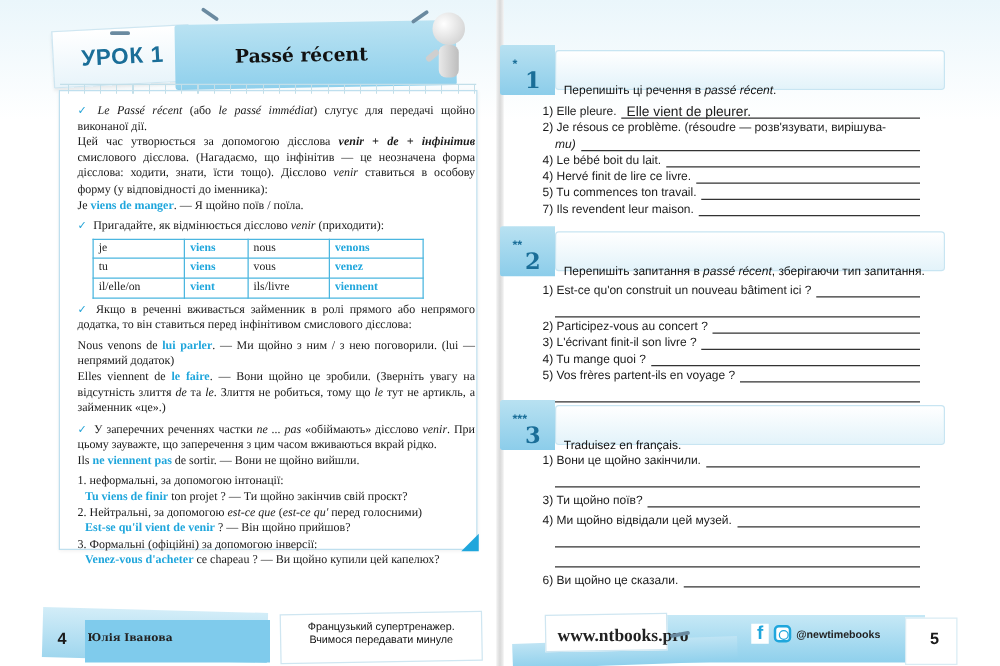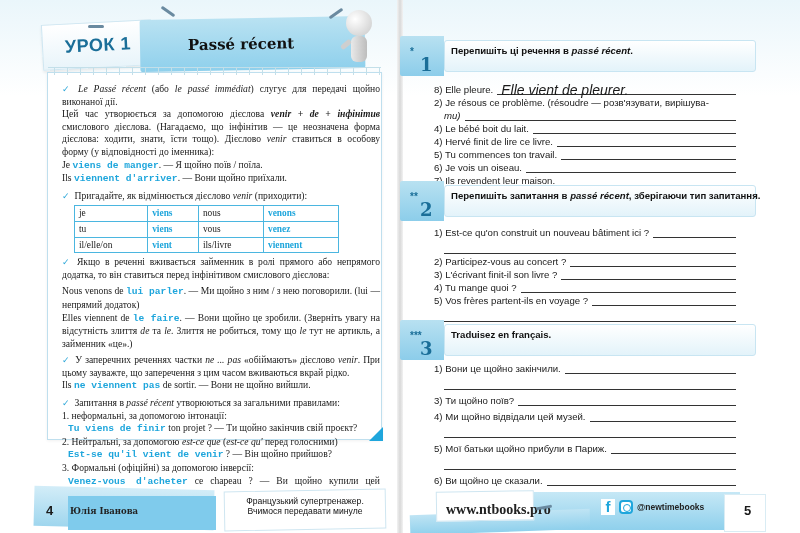--- a/index.html
+++ b/index.html
@@ -23,21 +23,21 @@
   .figure .arm { position: absolute; left: 2px; top: 32px; width: 12px; height: 5px; border-radius: 3px; background: #cfcfcf; transform: rotate(-40deg); }
 
   
   .card { position: absolute; left: 47px; top: 72px; width: 335px; height: 368px; background: #ffffff; border: 1px solid #bfdfee; box-shadow: 0 1px 3px rgba(0,0,0,0.06); }
   .card .scallop { position: absolute; left: 0; top: -6px; width: 100%; height: 8px; background: repeating-linear-gradient(90deg, transparent 0 6px, #c3dfe9 6px 7px, transparent 7px 13px); border-top: 1px solid #c3dfe9; }
   .card .corner { position: absolute; right: -2px; bottom: -2px; width: 0; height: 0; border-left: 14px solid transparent; border-bottom: 14px solid #1fa6dc; }
   .content { position: absolute; left: 14px; top: 10px; width: 318px; font-size: 9.6px; line-height: 12.6px; }
   .content p { margin: 0; text-align: justify; }
   .content .gap { height: 4px; }
   .check { color: #2aa6d8; font-family: "DejaVu Sans", sans-serif; font-size: 9px; margin-right: 5px; }
-  .hl { color: #1fa6dc; font-weight: bold; font-family: Liberation Mono, monospace; }
+  .hl { color: #1fa6dc; font-weight: bold; }
   .b { font-weight: bold; }
   .i { font-style: italic; }
   .ind { padding-left: 6px; }
 
   table.conj { border-collapse: collapse; margin: 3px 0 3px 12px; width: 265px; font-size: 9.4px; }
   table.conj td { border: 1.5px solid #4bb6e0; padding: 1px 4px; height: 14px; }
   table.conj td.v { color: #1fa6dc; font-weight: bold; }
 
   
   .foot-left-tab { position: absolute; left: 34px; top: 488px; width: 180px; height: 40px; background: linear-gradient(180deg, #d3edf8, #9fd6ee); transform: rotate(1.5deg); }
@@ -46,26 +46,26 @@
   .author { position: absolute; left: 70px; top: 506px; width: 140px; text-align: left; font-family: "DejaVu Serif", serif; font-weight: bold; font-size: 8.5px; color: #222; }
   .foot-book { position: absolute; left: 224px; top: 490px; width: 162px; height: 40px; background: #ffffff; border: 1px solid #cfe6f1; transform: rotate(-1deg); }
   .book-title { position: absolute; left: 226px; top: 496px; width: 158px; text-align: center; font-family: "Liberation Sans", sans-serif; font-size: 8.6px; line-height: 10px; color: #111; }
 
   
   .ex-head { position: absolute; left: 400px; height: 40px; }
   .ex-num { position: absolute; left: 0; top: 0; width: 44px; height: 40px; background: linear-gradient(180deg, #b8e1f1, #8ccdea); border-radius: 2px 0 0 2px; }
   .ex-num span { position: absolute; left: 10px; top: 9px; font-family: "DejaVu Serif", serif; font-weight: bold; font-size: 18px; color: #1a6e98; }
   .ex-num sup { font-size: 10px; vertical-align: super; font-family: "Liberation Sans", sans-serif; }
   .ex-band { position: absolute; left: 44px; top: 4px; width: 312px; height: 32px; background: linear-gradient(180deg, #ffffff, #e3f3fa); border: 1px solid #c8e5f2; border-radius: 3px; }
-  .ex-band .txt { position: absolute; left: 6px; top: 4px; font-family: "Liberation Sans", sans-serif; font-size: 9.6px; color: #111; white-space: nowrap; font-weight: bold; }
+  .ex-band .txt { position: absolute; left: 6px; top: 26px; font-family: "Liberation Sans", sans-serif; font-size: 9.6px; color: #111; white-space: nowrap; }
 
   .lines { position: absolute; left: 434px; width: 302px; font-family: "Liberation Sans", sans-serif; font-size: 9.6px; color: #1a1a1a; }
   .row { position: relative; display: flex; align-items: flex-end; height: 13px; }
   .row .q { white-space: nowrap; padding-right: 4px; }
-  .row .ans { flex: 1; border-bottom: 1px solid #333; height: 10px; font-style: italic; font-size: 14px; line-height: 10px; padding-left: 4px; }
+  .row .ans { flex: 1; border-bottom: 1px solid #333; height: 10px; font-size: 11px; line-height: 10px; padding-left: 4px; }
   .row.cont { padding-left: 10px; }
   .row.cont .ans { margin-left: 0; }
   .tall { height: 16px; }
 
   
   .foot-right-band { position: absolute; left: 520px; top: 492px; width: 220px; height: 38px; background: linear-gradient(180deg, #c6e8f6, #8fd0ec); }
   .foot-site { position: absolute; left: 436px; top: 491px; width: 98px; height: 30px; background: #ffffff; border: 1px solid #cfe6f1; transform: rotate(-1deg); }
   .foot-site-under { position: absolute; left: 410px; top: 512px; width: 180px; height: 20px; background: linear-gradient(180deg, #bfe4f4, #8fd0ec); transform: rotate(-2deg); }
   .site { position: absolute; left: 446px; top: 502px; font-family: Liberation Serif, serif; font-weight: bold; font-size: 14px; color: #222; }
   .fb { position: absolute; left: 601px; top: 499px; width: 14px; height: 16px; color: #1fa6dc; font-family: "Liberation Sans", sans-serif; font-weight: bold; font-size: 15px; line-height: 16px; text-align: center; background: #fff; }
@@ -101,23 +101,20 @@
     <div class="scallop"></div>
     <div class="content">
       <p>
         <span class="check">✓</span><span class="i">Le Passé récent</span><span> (або </span><span class="i">le passé immédiat</span><span>) слугує для передачі щойно виконаної дії.</span>
       </p>
       <p>
         <span>Цей час утворюється за допомогою дієслова </span><span class="i b">venir + de + інфінітив</span><span> смислового дієслова. (Нагадаємо, що інфінітив — це неозначена форма дієслова: ходити, знати, їсти тощо). Дієслово </span><span class="i">venir</span><span> ставиться в особову форму (у відповідності до іменника):</span>
       </p>
       <p>
         <span>Je </span><span class="hl">viens de manger</span><span>. — Я щойно поїв / поїла.</span>
-      </p>
-      <p>
-        <span>Ils </span><span class="hl">viennent d'arriver</span><span>. — Вони щойно приїхали.</span>
       </p>
       <div class="gap"></div>
       <p>
         <span class="check">✓</span><span>Пригадайте, як відмінюється дієслово </span><span class="i">venir</span><span> (приходити):</span>
       </p>
       <table class="conj">
         <tbody>
             <tr>
           <td>je</td>
               <td class="v">viens</td>
@@ -149,23 +146,20 @@
         <span>Elles viennent de </span><span class="hl">le faire</span><span>. — Вони щойно це зробили. (Зверніть увагу на відсутність злиття </span><span class="i">de</span><span> та </span><span class="i">le</span><span>. Злиття не робиться, тому що </span><span class="i">le</span><span> тут не артикль, а займенник «це».)</span>
       </p>
       <div class="gap"></div>
       <p>
         <span class="check">✓</span><span>У заперечних реченнях частки </span><span class="i">ne ... pas</span><span> «обіймають» дієслово </span><span class="i">venir</span><span>. При цьому зауважте, що заперечення з цим часом вживаються вкрай рідко.</span>
       </p>
       <p>
         <span>Ils </span><span class="hl">ne viennent pas</span><span> de sortir. — Вони не щойно вийшли.</span>
       </p>
       <div class="gap"></div>
-      <p>
-        <span class="check">✓</span><span>Запитання в </span><span class="i">passé récent</span><span> утворюються за загальними правилами:</span>
-      </p>
       <p>1. неформальні, за допомогою інтонації:</p>
       <p class="ind">
         <span class="hl">Tu viens de finir</span><span> ton projet ? — Ти щойно закінчив свій проєкт?</span>
       </p>
       <p>
         <span>2. Нейтральні, за допомогою </span><span class="i">est-ce que</span><span> (</span><span class="i">est-ce qu'</span><span> перед голосними)</span>
       </p>
       <p class="ind">
         <span class="hl">Est-se qu'il vient de venir</span><span> ? — Він щойно прийшов?</span>
       </p>
@@ -194,44 +188,40 @@
   <div class="ex-head" style="top:36px;width:360px;">
     <div class="ex-num">
       <span><span>1</span><sup>*</sup></span>
     </div>
     <div class="ex-band">
       <span class="txt"><span>Перепишіть ці речення в </span><span class="i">passé récent</span><span>.</span></span>
     </div>
   </div>
   <div class="lines" style="top:82px;">
     <div class="row">
-        <span class="q">8) Elle pleure.</span>
+        <span class="q">1) Elle pleure.</span>
         <span class="ans">Elle vient de pleurer.</span>
       </div>
     <div class="row">
         <span class="q">2) Je résous ce problème. (résoudre — розв'язувати, вирішува-</span>
       </div>
     <div class="row cont">
         <span class="q i">mu)</span>
         <span class="ans"></span>
       </div>
     <div class="row">
         <span class="q">4) Le bébé boit du lait.</span>
         <span class="ans"></span>
       </div>
     <div class="row">
         <span class="q">4) Hervé finit de lire ce livre.</span>
         <span class="ans"></span>
       </div>
     <div class="row">
         <span class="q">5) Tu commences ton travail.</span>
-        <span class="ans"></span>
-      </div>
-    <div class="row">
-        <span class="q">6) Je vois un oiseau.</span>
         <span class="ans"></span>
       </div>
     <div class="row">
         <span class="q">7) Ils revendent leur maison.</span>
         <span class="ans"></span>
       </div>
   </div>
 
   <div class="ex-head" style="top:181px;width:360px;">
     <div class="ex-num">
@@ -288,24 +278,20 @@
       </div>
     <div class="row tall">
         <span class="q">3) Ти щойно поїв?</span>
         <span class="ans"></span>
       </div>
     <div class="row tall">
         <span class="q">4) Ми щойно відвідали цей музей.</span>
         <span class="ans"></span>
       </div>
     <div class="row cont tall">
-        <span class="ans"></span>
-      </div>
-    <div class="row tall">
-        <span class="q">5) Мої батьки щойно прибули в Париж.</span>
         <span class="ans"></span>
       </div>
     <div class="row cont tall">
         <span class="ans"></span>
       </div>
     <div class="row tall">
         <span class="q">6) Ви щойно це сказали.</span>
         <span class="ans"></span>
       </div>
   </div>

